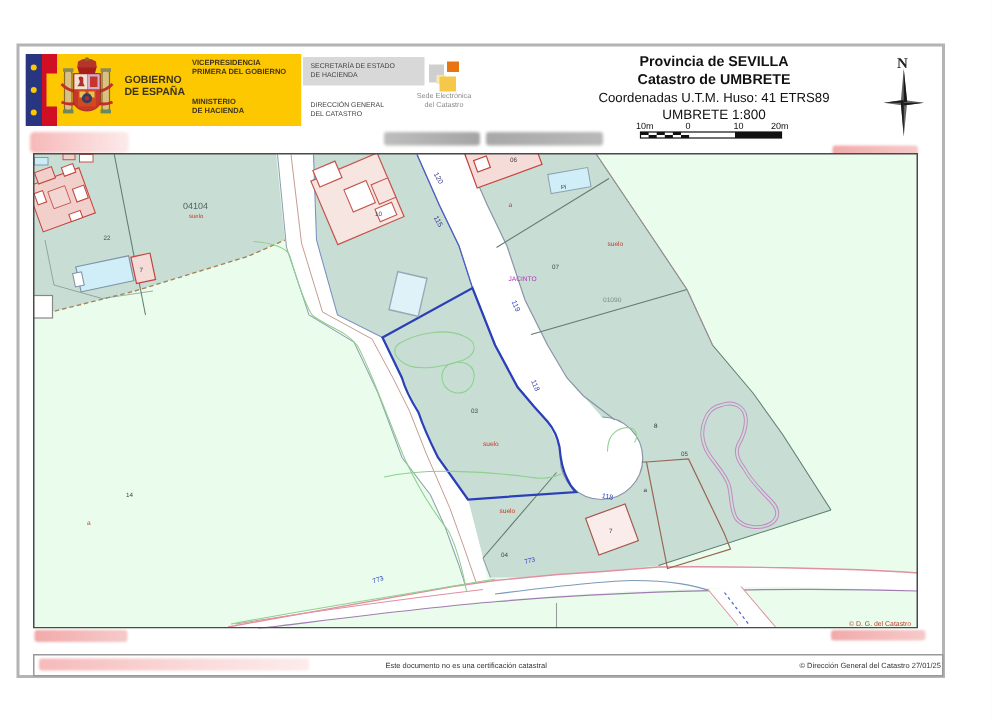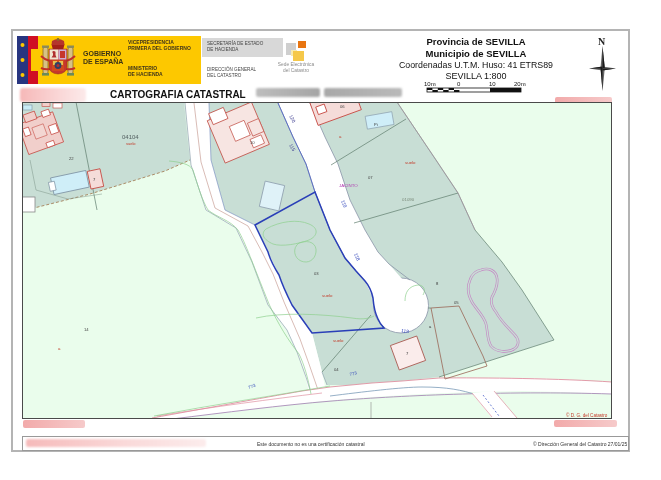--- a/index.html
+++ b/index.html
@@ -73,23 +73,23 @@
 
   <svg class="abs" style="left:281px;top:40px;" width="40" height="36" viewBox="0 0 40 36">
     <rect x="5" y="3" width="10" height="12" fill="#cfcfcf"></rect>
     <rect x="17" y="1" width="8" height="7" fill="#e87511"></rect>
     <rect x="10" y="10" width="6" height="6" fill="#f7eab0"></rect>
     <rect x="12" y="11" width="11" height="10" fill="#f5c84a"></rect>
   </svg>
   <div class="abs" style="left:270px;top:62px;width:52px;font-size:4.8px;color:#8a8a8a;line-height:5.6px;text-align:center;">Sede Electrónica<br>del Catastro</div>
 
   <div class="abs" style="left:336px;top:36px;width:280px;text-align:center;font-size:9.5px;font-weight:bold;color:#111;">Provincia de SEVILLA</div>
-  <div class="abs" style="left:336px;top:48px;width:280px;text-align:center;font-size:9.5px;font-weight:bold;color:#111;">Municipio de SEVILLA</div>
+  <div class="abs" style="left:336px;top:48px;width:280px;text-align:center;font-size:9.5px;font-weight:bold;color:#111;">Catastro de UMBRETE</div>
   <div class="abs" style="left:336px;top:60px;width:280px;text-align:center;font-size:8.8px;color:#111;">Coordenadas U.T.M. Huso: 41 ETRS89</div>
-  <div class="abs" style="left:336px;top:71px;width:280px;text-align:center;font-size:9px;color:#111;">SEVILLA 1:800</div>
+  <div class="abs" style="left:336px;top:71px;width:280px;text-align:center;font-size:9px;color:#111;">UMBRETE 1:800</div>
 
   <svg class="abs" style="left:424px;top:80px;" width="104" height="14" viewBox="0 0 104 14">
     <text x="0" y="6" font-size="6" fill="#111" font-family="Liberation Sans">10m</text>
     <text x="33" y="6" font-size="6" fill="#111" font-family="Liberation Sans">0</text>
     <text x="65" y="6" font-size="6" fill="#111" font-family="Liberation Sans">10</text>
     <text x="90" y="6" font-size="6" fill="#111" font-family="Liberation Sans">20m</text>
     <g transform="translate(3,8)">
       <rect x="0" y="0" width="94" height="4" fill="#fff" stroke="#111" stroke-width="0.8"></rect>
       <g fill="#111">
         <rect x="0" y="0" width="5.4" height="2"></rect>
@@ -108,21 +108,20 @@
     <g>
       <polygon points="16.5,13 18.8,35 16.5,58 14.5,35" fill="#666"></polygon>
       <polygon points="3,35.5 16.5,33.6 30,35.5 16.5,37.4" fill="#666"></polygon>
       <polygon points="16.5,13 18.8,35 16.5,35" fill="#1a1a1a"></polygon>
       <polygon points="16.5,58 14.5,35 16.5,35" fill="#1a1a1a"></polygon>
       <polygon points="3,35.5 16.5,33.6 16.5,35.5" fill="#1a1a1a"></polygon>
       <polygon points="30,35.5 16.5,37.4 16.5,35.5" fill="#1a1a1a"></polygon>
     </g>
   </svg>
 
-  <div class="abs" style="left:110px;top:89px;font-size:10px;font-weight:bold;color:#111;">CARTOGRAFIA CATASTRAL</div>
 
   <div class="abs" style="left:20px;top:88px;width:66px;height:14px;background:linear-gradient(90deg,#f6b8b8,#fad7d7 60%,#fceaea);border-radius:3px;filter:blur(1px);"></div>
 
   <div class="abs" style="left:256px;top:88px;width:64px;height:9px;background:linear-gradient(90deg,#bdbdbd,#a5a5a5);border-radius:2px;filter:blur(1px);"></div>
   <div class="abs" style="left:324px;top:88px;width:78px;height:9px;background:linear-gradient(90deg,#a8a8a8,#b9b9b9);border-radius:2px;filter:blur(1px);"></div>
 
   <div class="abs" style="left:555px;top:97px;width:57px;height:7px;background:linear-gradient(90deg,#f2aaaa,#f6caca);border-radius:2px;filter:blur(0.7px);"></div>
 
   <svg class="abs" style="left:22px;top:102px;" width="590" height="317" viewBox="0 0 590 317">
 

